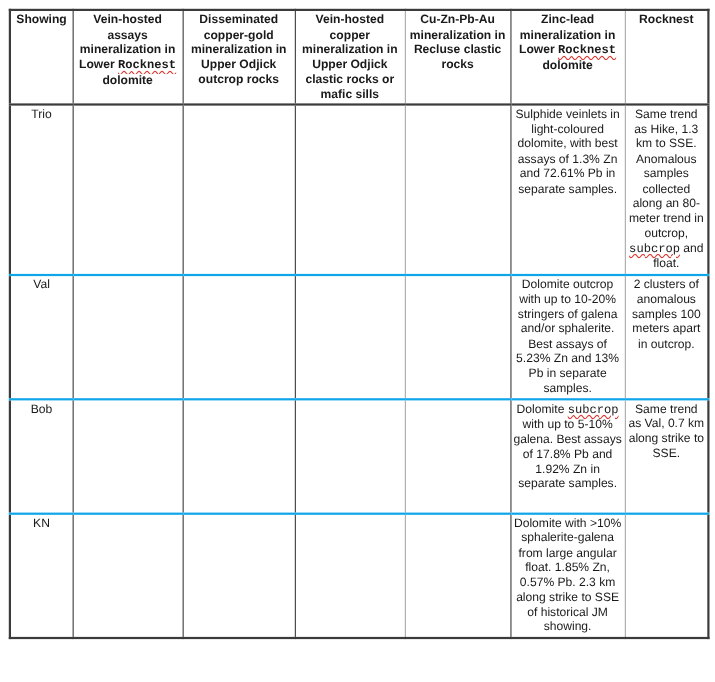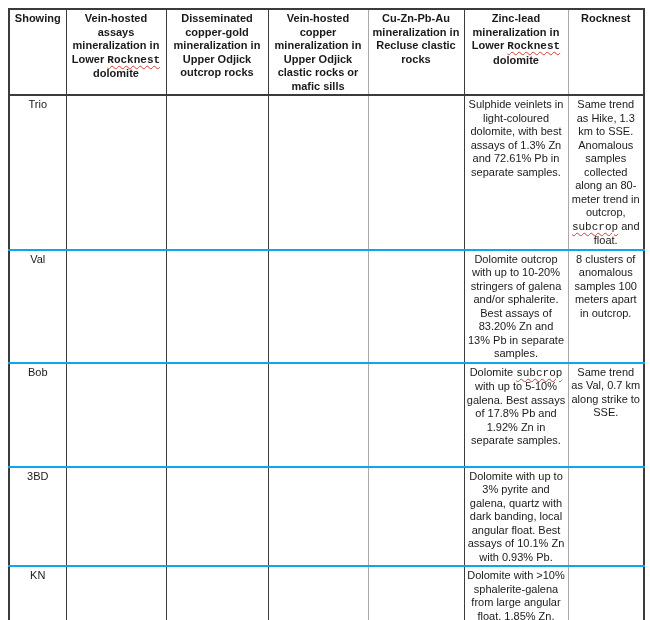--- a/index.html
+++ b/index.html
@@ -97,40 +97,31 @@
         <td></td>
         <td><span>Sulphide veinlets in light-coloured dolomite, with best assays of 1.3% Zn and 72.61% Pb in separate samples.</span></td>
         <td><span>Same trend as Hike, 1.3 km to SSE. Anomalous samples collected along an 80-meter trend in outcrop, </span><span class="sp">subcrop</span><span> and float.</span></td>
       </tr>
       <tr style="height:103px">
         <td><span>Val</span></td>
         <td></td>
         <td></td>
         <td></td>
         <td></td>
-        <td><span>Dolomite outcrop with up to 10-20% stringers of galena and/or sphalerite. Best assays of 83.20% Zn and 13% Pb in separate samples.</span></td>
-        <td><span>8 clusters of anomalous samples 100 meters apart in outcrop.</span></td>
+        <td><span>Dolomite outcrop with up to 10-20% stringers of galena and/or sphalerite. Best assays of 5.23% Zn and 13% Pb in separate samples.</span></td>
+        <td><span>2 clusters of anomalous samples 100 meters apart in outcrop.</span></td>
       </tr>
       <tr style="height:104px">
         <td><span>Bob</span></td>
         <td></td>
         <td></td>
         <td></td>
         <td></td>
         <td><span>Dolomite </span><span class="sp">subcrop</span><span> with up to 5-10% galena. Best assays of 17.8% Pb and 1.92% Zn in separate samples.</span></td>
         <td><span>Same trend as Val, 0.7 km along strike to SSE.</span></td>
-      </tr>
-      <tr style="height:98px">
-        <td><span>3BD</span></td>
-        <td></td>
-        <td></td>
-        <td></td>
-        <td></td>
-        <td><span>Dolomite with up to 3% pyrite and galena, quartz with dark banding, local angular float. Best assays of 10.1% Zn with 0.93% Pb.</span></td>
-        <td></td>
       </tr>
       <tr style="height:100px">
         <td><span>KN</span></td>
         <td></td>
         <td></td>
         <td></td>
         <td></td>
         <td><span>Dolomite with &gt;10% sphalerite-galena from large angular float. 1.85% Zn, 0.57% Pb. 2.3 km along strike to SSE of historical JM showing.</span></td>
         <td></td>
       </tr>

